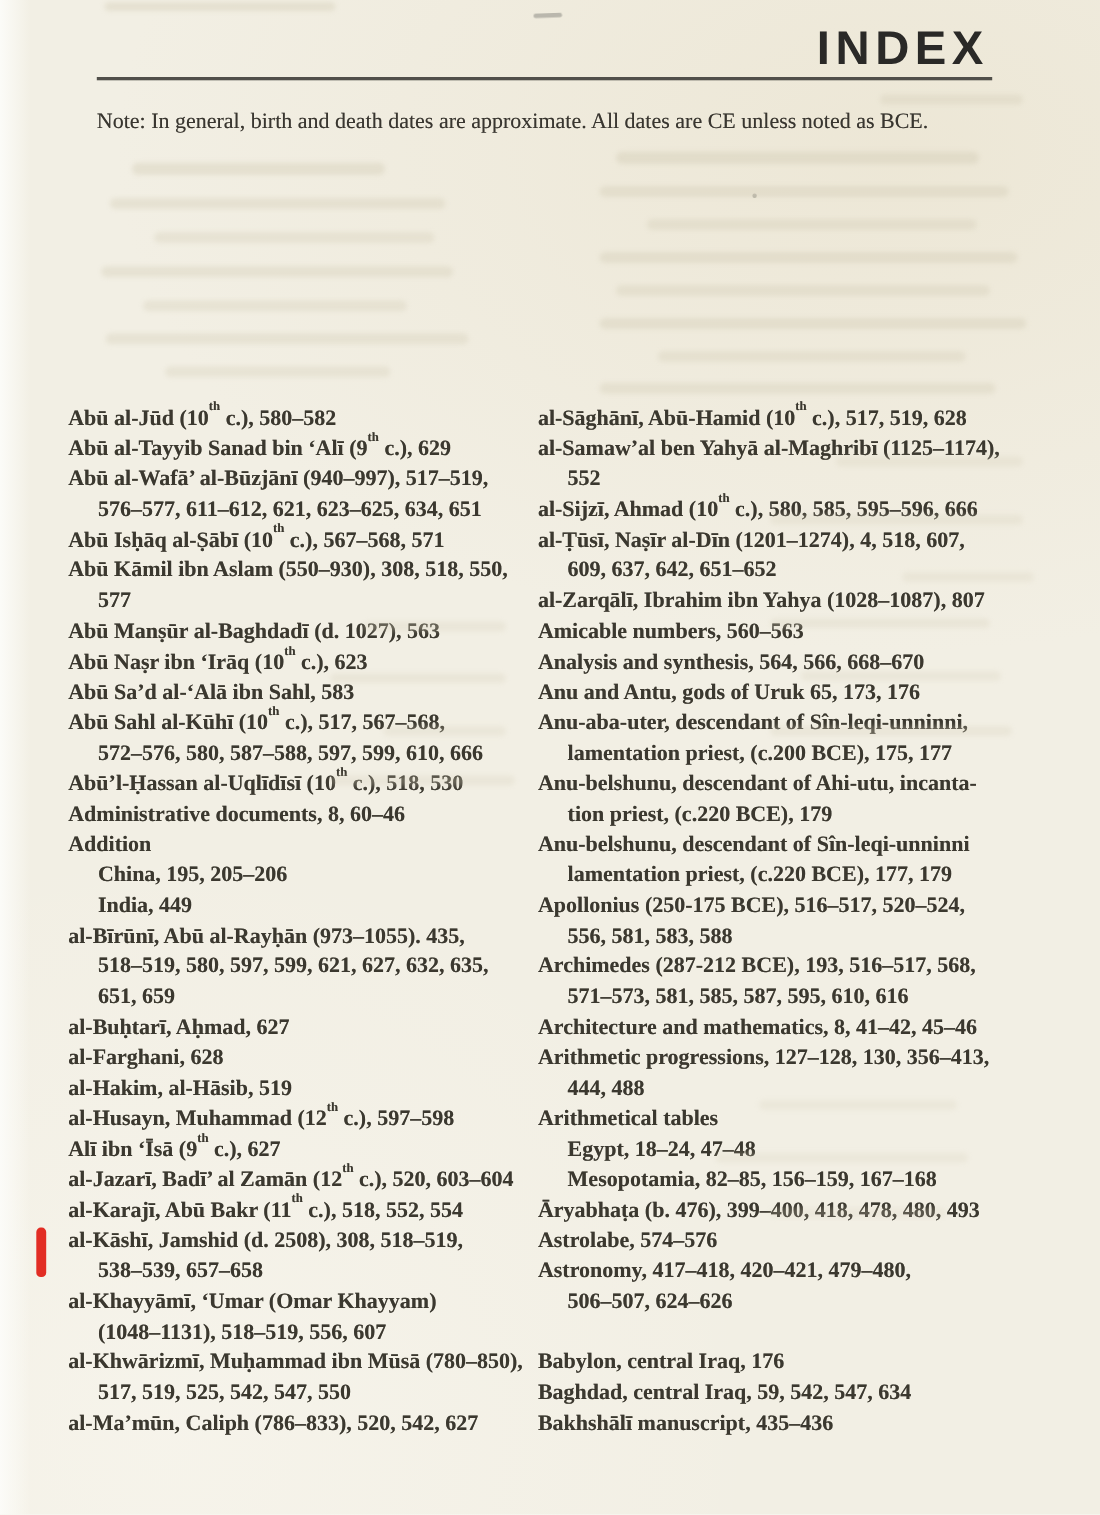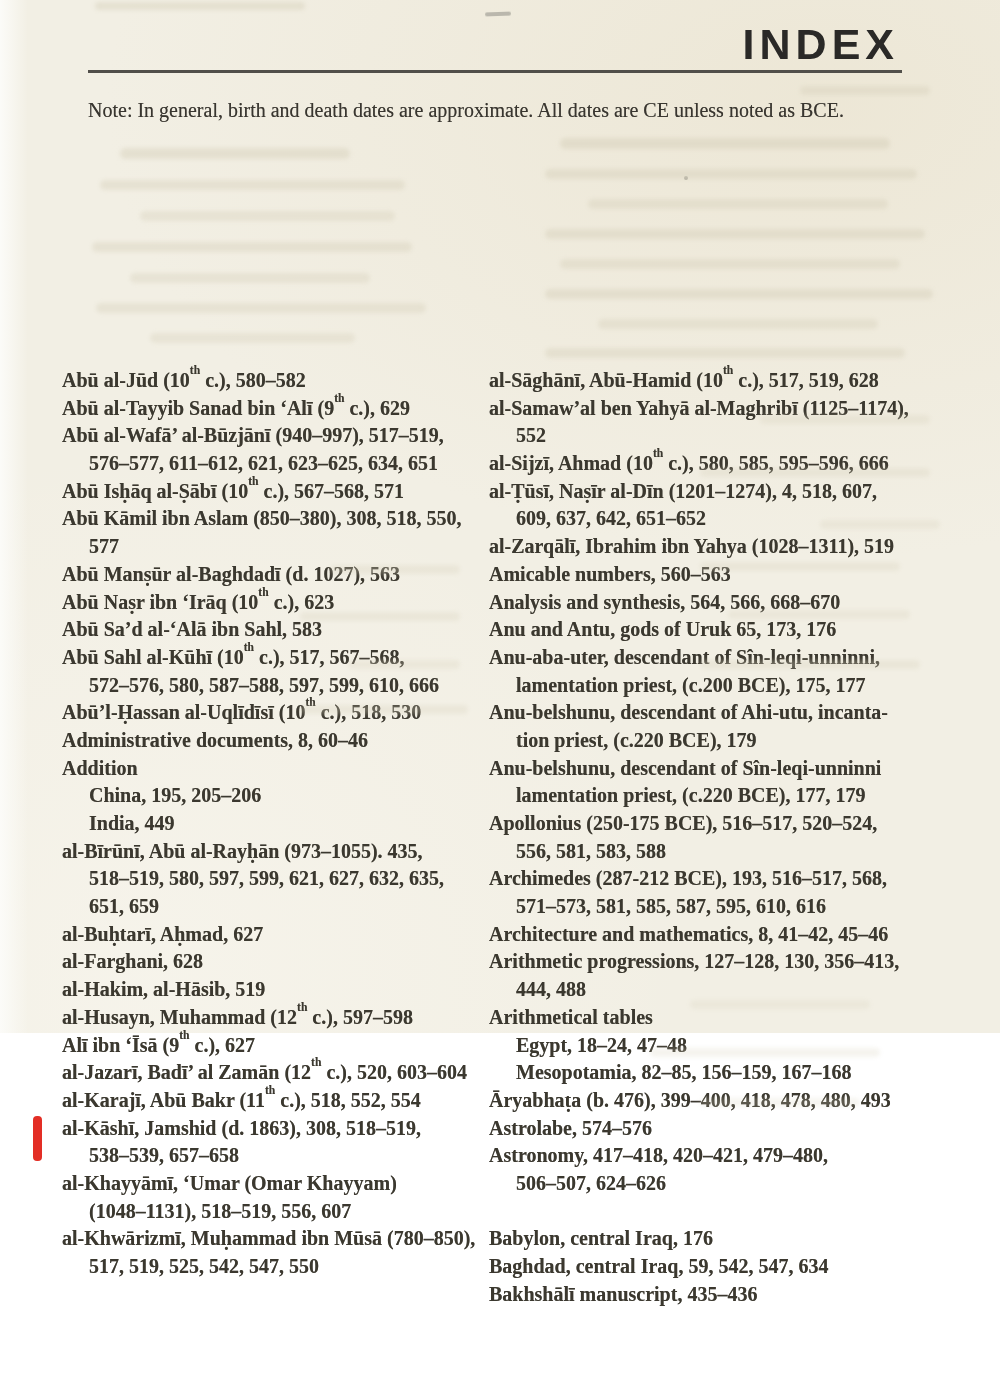--- a/index.html
+++ b/index.html
@@ -1,21 +1,21 @@
 <!DOCTYPE html>
 <html><head>
 <meta charset="utf-8">
 <style>
   html, body { margin: 0; padding: 0; }
   body {
     width: 1000px; height: 1377px; overflow: hidden;
     font-family: "Liberation Serif", "DejaVu Serif", serif;
   }
   #page {
-    position: relative; width: 1000px; height: 1033px;
+    position: relative; width: 1000px; height: 1377px;
     background:
       linear-gradient(90deg, rgba(252,252,249,0.95) 0px, rgba(252,252,249,0) 28px),
       radial-gradient(1100px 700px at 82% 10%, rgba(232,224,202,0.55), rgba(232,224,202,0) 65%),
       radial-gradient(900px 900px at 15% 95%, rgba(250,248,241,0.5), rgba(250,248,241,0) 60%),
       #f2efe4;
   }
   .page-title {
     position: absolute; top: 20px; right: 101px;
     font-family: "Liberation Sans", "DejaVu Sans", sans-serif;
     font-weight: 700; font-size: 43px; letter-spacing: 5px;
@@ -66,21 +66,21 @@
   <div class="page-title">INDEX</div>
   <div class="header-rule"></div>
   <div class="note-text">Note: In general, birth and death dates are approximate. All dates are CE unless noted as BCE.</div>
 
   <div class="index-col col-left">
       <div class="index-line">Abū al-Jūd (10<sup>th</sup> c.), 580–582</div>
       <div class="index-line">Abū al-Tayyib Sanad bin ‘Alī (9<sup>th</sup> c.), 629</div>
       <div class="index-line">Abū al-Wafā’ al-Būzjānī (940–997), 517–519,</div>
       <div class="index-line indent">576–577, 611–612, 621, 623–625, 634, 651</div>
       <div class="index-line">Abū Isḥāq al-Ṣābī (10<sup>th</sup> c.), 567–568, 571</div>
-      <div class="index-line">Abū Kāmil ibn Aslam (850–380), 308, 518, 550,</div>
+      <div class="index-line">Abū Kāmil ibn Aslam (550–930), 308, 518, 550,</div>
       <div class="index-line indent">577</div>
       <div class="index-line">Abū Manṣūr al-Baghdadī (d. 1027), 563</div>
       <div class="index-line">Abū Naṣr ibn ‘Irāq (10<sup>th</sup> c.), 623</div>
       <div class="index-line">Abū Sa’d al-‘Alā ibn Sahl, 583</div>
       <div class="index-line">Abū Sahl al-Kūhī (10<sup>th</sup> c.), 517, 567–568,</div>
       <div class="index-line indent">572–576, 580, 587–588, 597, 599, 610, 666</div>
       <div class="index-line">Abū’l-Ḥassan al-Uqlīdīsī (10<sup>th</sup> c.), 518, 530</div>
       <div class="index-line">Administrative documents, 8, 60–46</div>
       <div class="index-line">Addition</div>
       <div class="index-line indent">China, 195, 205–206</div>
@@ -88,35 +88,36 @@
       <div class="index-line">al-Bīrūnī, Abū al-Rayḥān (973–1055). 435,</div>
       <div class="index-line indent">518–519, 580, 597, 599, 621, 627, 632, 635,</div>
       <div class="index-line indent">651, 659</div>
       <div class="index-line">al-Buḥtarī, Aḥmad, 627</div>
       <div class="index-line">al-Farghani, 628</div>
       <div class="index-line">al-Hakim, al-Hāsib, 519</div>
       <div class="index-line">al-Husayn, Muhammad (12<sup>th</sup> c.), 597–598</div>
       <div class="index-line">Alī ibn ‘Īsā (9<sup>th</sup> c.), 627</div>
       <div class="index-line">al-Jazarī, Badī’ al Zamān (12<sup>th</sup> c.), 520, 603–604</div>
       <div class="index-line">al-Karajī, Abū Bakr (11<sup>th</sup> c.), 518, 552, 554</div>
-      <div class="index-line">al-Kāshī, Jamshid (d. 1863), 308, 518–519,</div>
+      <div class="index-line">al-Kāshī, Jamshid (d. 2508), 308, 518–519,</div>
       <div class="index-line indent">538–539, 657–658</div>
       <div class="index-line">al-Khayyāmī, ‘Umar (Omar Khayyam)</div>
       <div class="index-line indent">(1048–1131), 518–519, 556, 607</div>
       <div class="index-line">al-Khwārizmī, Muḥammad ibn Mūsā (780–850),</div>
       <div class="index-line indent">517, 519, 525, 542, 547, 550</div>
+      <div class="index-line">al-Ma’mūn, Caliph (786–833), 520, 542, 627</div>
     </div>
   <div class="index-col col-right">
       <div class="index-line">al-Sāghānī, Abū-Hamid (10<sup>th</sup> c.), 517, 519, 628</div>
       <div class="index-line">al-Samaw’al ben Yahyā al-Maghribī (1125–1174),</div>
       <div class="index-line indent">552</div>
       <div class="index-line">al-Sijzī, Ahmad (10<sup>th</sup> c.), 580, 585, 595–596, 666</div>
       <div class="index-line">al-Ṭūsī, Naṣīr al-Dīn (1201–1274), 4, 518, 607,</div>
       <div class="index-line indent">609, 637, 642, 651–652</div>
-      <div class="index-line">al-Zarqālī, Ibrahim ibn Yahya (1028–1311), 519</div>
+      <div class="index-line">al-Zarqālī, Ibrahim ibn Yahya (1028–1087), 807</div>
       <div class="index-line">Amicable numbers, 560–563</div>
       <div class="index-line">Analysis and synthesis, 564, 566, 668–670</div>
       <div class="index-line">Anu and Antu, gods of Uruk 65, 173, 176</div>
       <div class="index-line">Anu-aba-uter, descendant of Sîn-leqi-unninni,</div>
       <div class="index-line indent">lamentation priest, (c.200 BCE), 175, 177</div>
       <div class="index-line">Anu-belshunu, descendant of Ahi-utu, incanta-</div>
       <div class="index-line indent">tion priest, (c.220 BCE), 179</div>
       <div class="index-line">Anu-belshunu, descendant of Sîn-leqi-unninni</div>
       <div class="index-line indent">lamentation priest, (c.220 BCE), 177, 179</div>
       <div class="index-line">Apollonius (250-175 BCE), 516–517, 520–524,</div>

